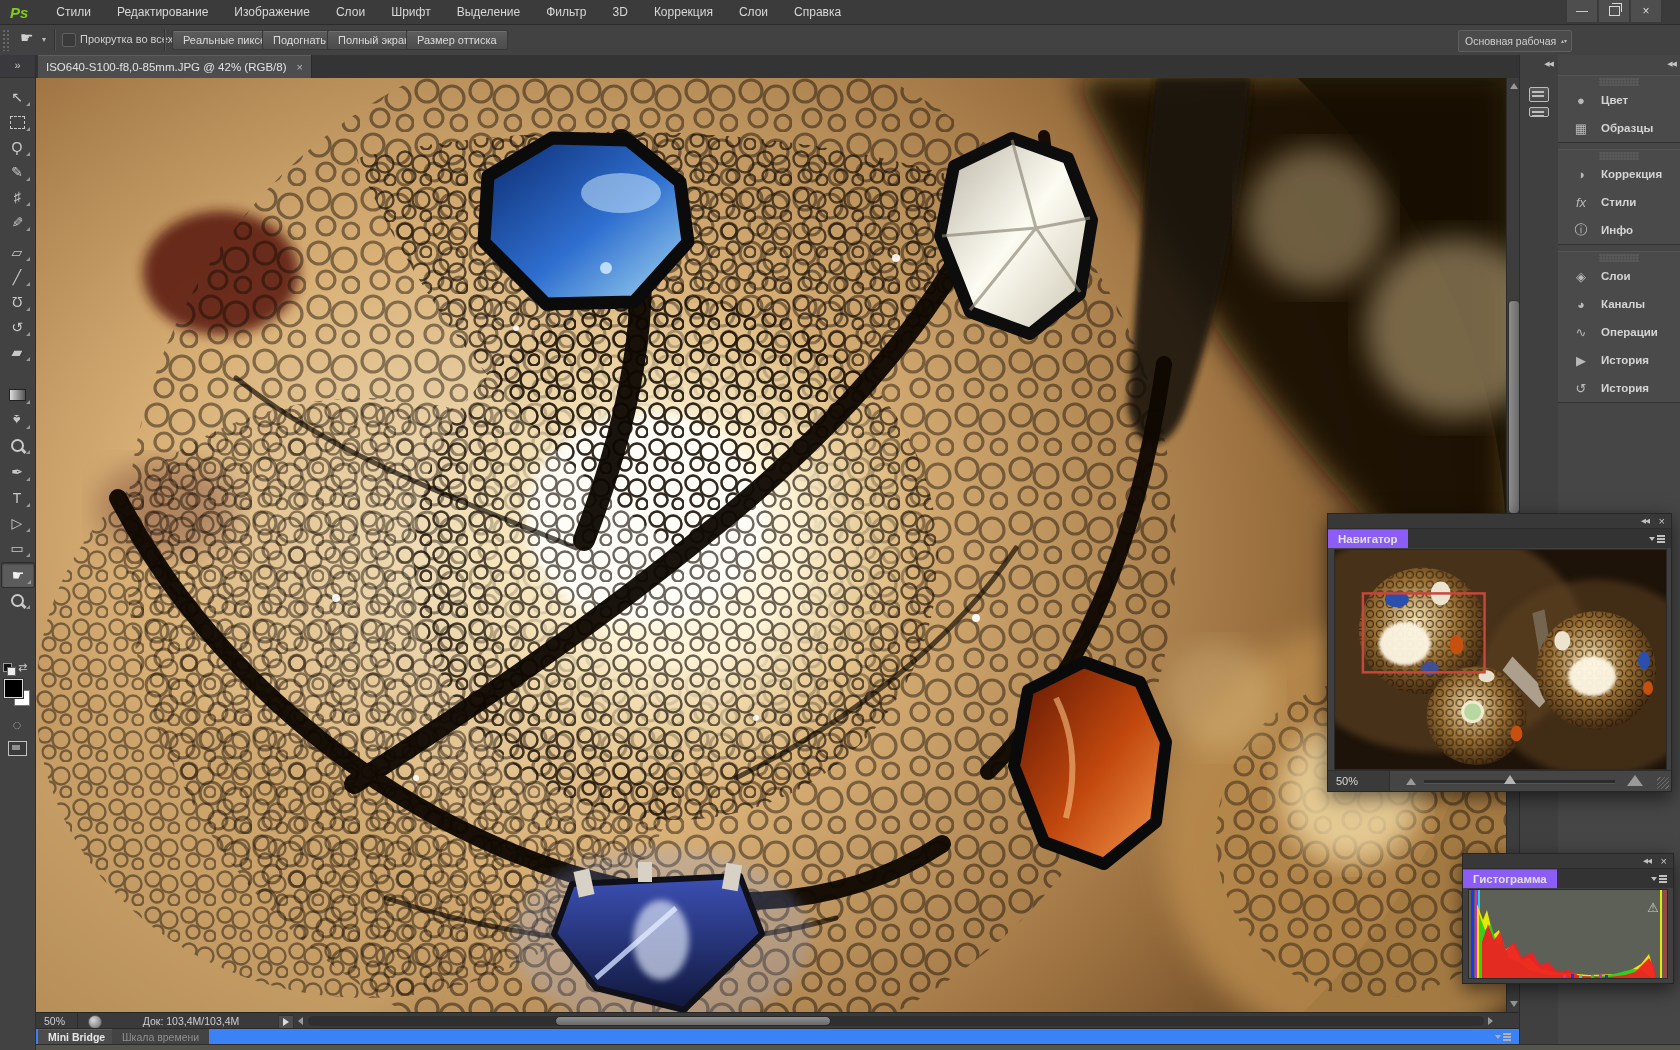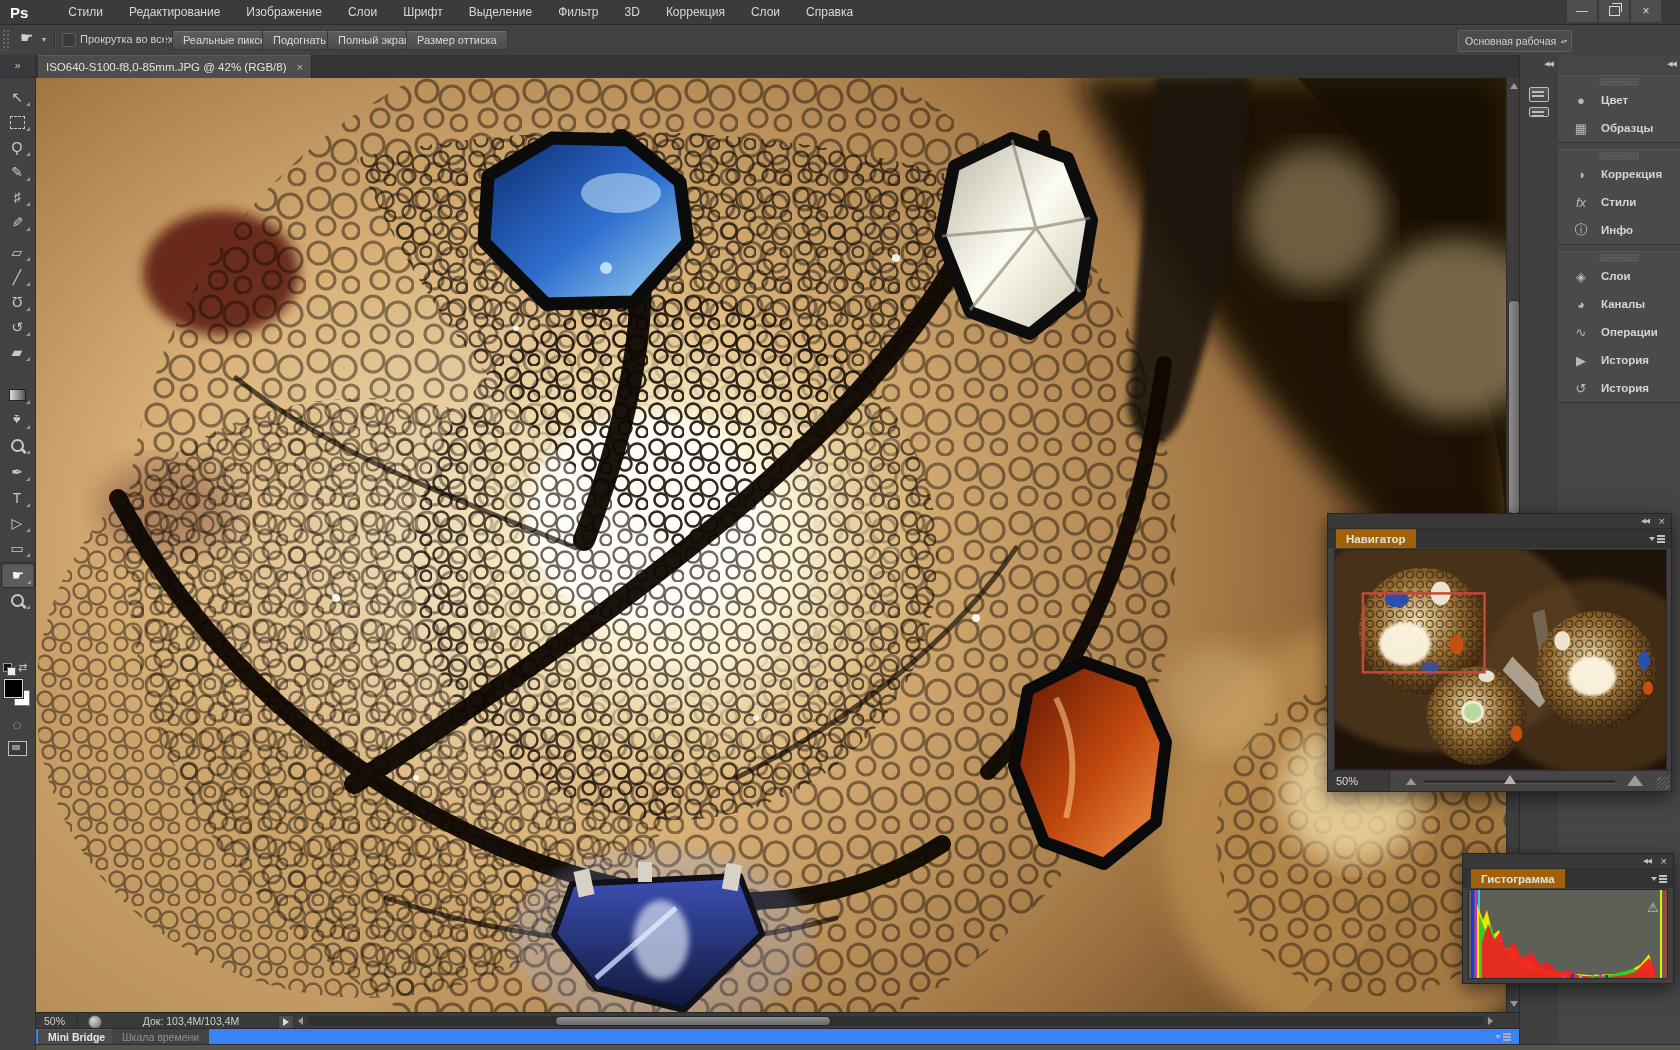--- a/index.html
+++ b/index.html
@@ -3,21 +3,21 @@
 <meta charset="utf-8">
 <style>
   html,body{margin:0;padding:0;background:#2a2a2a;}
   #app{position:relative;width:1680px;height:1050px;overflow:hidden;
        font-family:"Liberation Sans","DejaVu Sans",sans-serif;
        background:#454545;color:#d6d6d6;font-size:12px;
        -webkit-user-select:none;user-select:none;}
   
   #menubar{position:absolute;left:0;top:0;width:1680px;height:24px;background:#3b3b3b;
            border-bottom:1px solid #2b2b2b;display:flex;align-items:center;}
-  #ps-logo{color:#ffffff;font-weight:bold;font-size:15px;margin:0 27px 0 10px;letter-spacing:0;}
+  #ps-logo{color:#84cc16;font-weight:bold;font-size:15px;margin:0 15px 0 10px;letter-spacing:0;font-style:italic;}
   .menu-item{padding:0 13px;line-height:24px;color:#d8d8d8;font-size:12px;cursor:default;}
   #win-controls{position:absolute;right:18px;top:0;display:flex;}
   .win-btn{width:30px;height:22px;background:#4e4e4e;border:1px solid #3a3a3a;border-top:none;
            display:flex;align-items:center;justify-content:center;color:#d8d8d8;font-size:12px;}
   .win-btn .restore-shape{width:9px;height:8px;border:1px solid #d8d8d8;position:relative;}
   .win-btn .restore-shape::before{content:'';position:absolute;left:2px;top:-4px;width:9px;height:8px;
            border:1px solid #d8d8d8;border-bottom:none;border-left:none;}
   
   #optionsbar{position:absolute;left:0;top:25px;width:1680px;height:30px;background:#424242;
               border-bottom:1px solid #282828;}
@@ -104,22 +104,22 @@
   .dock-item{height:28px;display:flex;align-items:center;padding-left:12px;cursor:default;}
   .dock-item .dg{width:22px;height:20px;display:flex;align-items:center;justify-content:center;
               font-size:13px;color:#b9b9b9;font-style:normal;}
   .dock-item .dl{font-size:11.5px;color:#d4d4d4;padding-left:9px;font-weight:bold;}
   
   .panel{position:absolute;background:#404040;border:1px solid #262626;box-shadow:0 6px 18px rgba(0,0,0,.55);}
   .panel-topstrip{position:relative;height:14px;background:#383838;border-bottom:1px solid #2c2c2c;}
   .panel-topstrip .pc{position:absolute;right:22px;top:3px;font-size:6.5px;letter-spacing:-1px;color:#c0c0c0;}
   .panel-topstrip .px{position:absolute;right:6px;top:0;font-size:11px;color:#c8c8c8;line-height:14px;}
   .panel-tabs{position:relative;height:19px;background:#333;}
-  .panel-tab{position:absolute;left:0;top:0;height:19px;background:#a16207;color:#e0e0e0;font-size:11.5px;
-             font-weight:bold;display:flex;align-items:center;padding:0 10px;box-shadow:inset 0 1px 0 #5e5e5e;margin-left:8px;}
+  .panel-tab{position:absolute;left:0;top:0;height:19px;background:#8b5cf6;color:#e0e0e0;font-size:11.5px;
+             font-weight:bold;display:flex;align-items:center;padding:0 10px;box-shadow:inset 0 1px 0 #5e5e5e;}
   .panel-menu{position:absolute;right:6px;top:6px;width:16px;height:8px;}
   .panel-menu::before{content:'';position:absolute;left:0;top:2px;border-top:4px solid #c0c0c0;
              border-left:3px solid transparent;border-right:3px solid transparent;}
   .panel-menu::after{content:'';position:absolute;left:8px;top:0;width:8px;height:2px;background:#c0c0c0;
              box-shadow:0 3px 0 #c0c0c0,0 6px 0 #c0c0c0;}
   #navigator{left:1327px;top:513px;width:343px;height:277px;}
   #nav-thumb{position:absolute;left:6px;top:35px;width:331px;height:219px;border:1px solid #2a2a2a;
              background:#1e1309;}
   #nav-thumb svg{display:block;width:100%;height:100%;}
   #nav-bottom{position:absolute;left:0;bottom:0;width:100%;height:20px;background:#454545;

